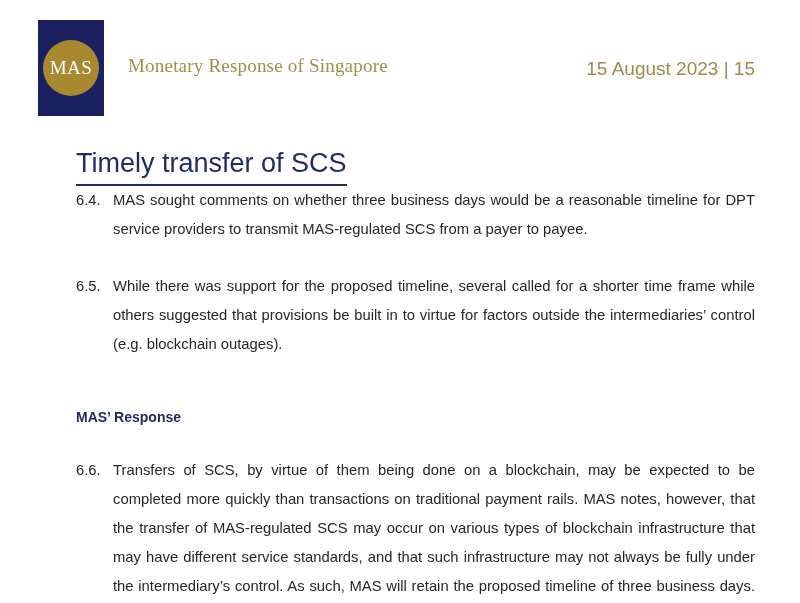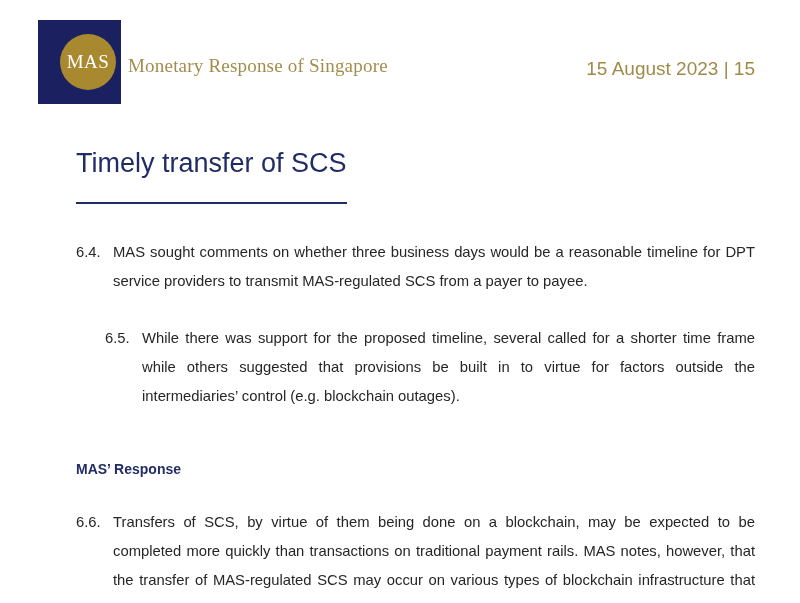--- a/index.html
+++ b/index.html
@@ -17,26 +17,25 @@
 
   
   .header {
     position: absolute;
     left: 0; top: 0; right: 0;
     height: 110px;
   }
   .logo {
     position: absolute;
     left: 38px; top: 20px;
-    width: 66px; height: 84px;
+    width: 66px; height: 96px;
     background: #1a2060;
     display: flex;
     align-items: center;
     justify-content: center;
-    padding-left: 17px;
   }
   .logo-circle {
     width: 56px; height: 56px;
     border-radius: 50%;
     background: #a8892f;
     display: flex;
     align-items: center;
     justify-content: center;
   }
   .logo-circle span {
@@ -65,40 +64,40 @@
     position: absolute;
     left: 76px;
     right: 45px;
     top: 148px;
   }
   .doc-title {
     display: inline-block;
     font-size: 27px;
     color: #212c65;
     border-bottom: 2px solid #212c65;
-    padding-bottom: 23px;
+    padding-bottom: 5px;
     margin: 0;
     font-weight: 400;
   }
   .para {
     display: flex;
     font-size: 14.8px;
     line-height: 29px;
     color: #262626;
   }
   .para-num {
     width: 37px;
     flex-shrink: 0;
   }
   .para-text {
     flex: 1;
     text-align: justify;
   }
-  .para-64 { margin-top: 34px; }
-  .para-65 { margin-top: 28px; margin-left: 29px; }
+  .para-64 { }
+  .para-65 { margin-top: 28px; }
   .response-heading {
     margin: 0;
     margin-top: 50px;
     font-size: 14px;
     font-weight: 700;
     color: #212c65;
   }
   .para-66 { margin-top: 31px; }
 </style>
 </head>

